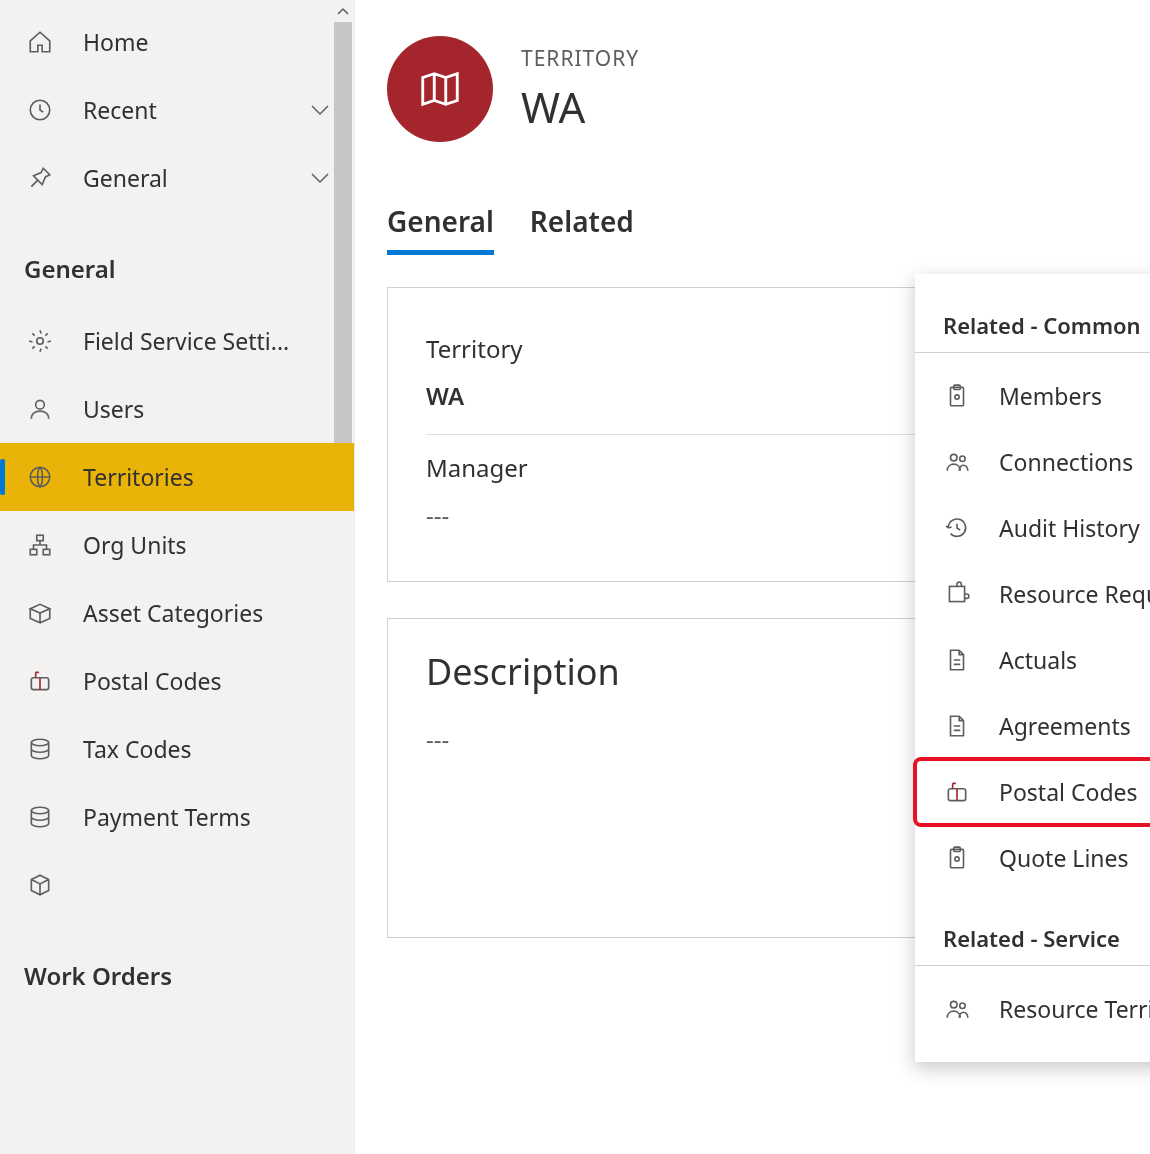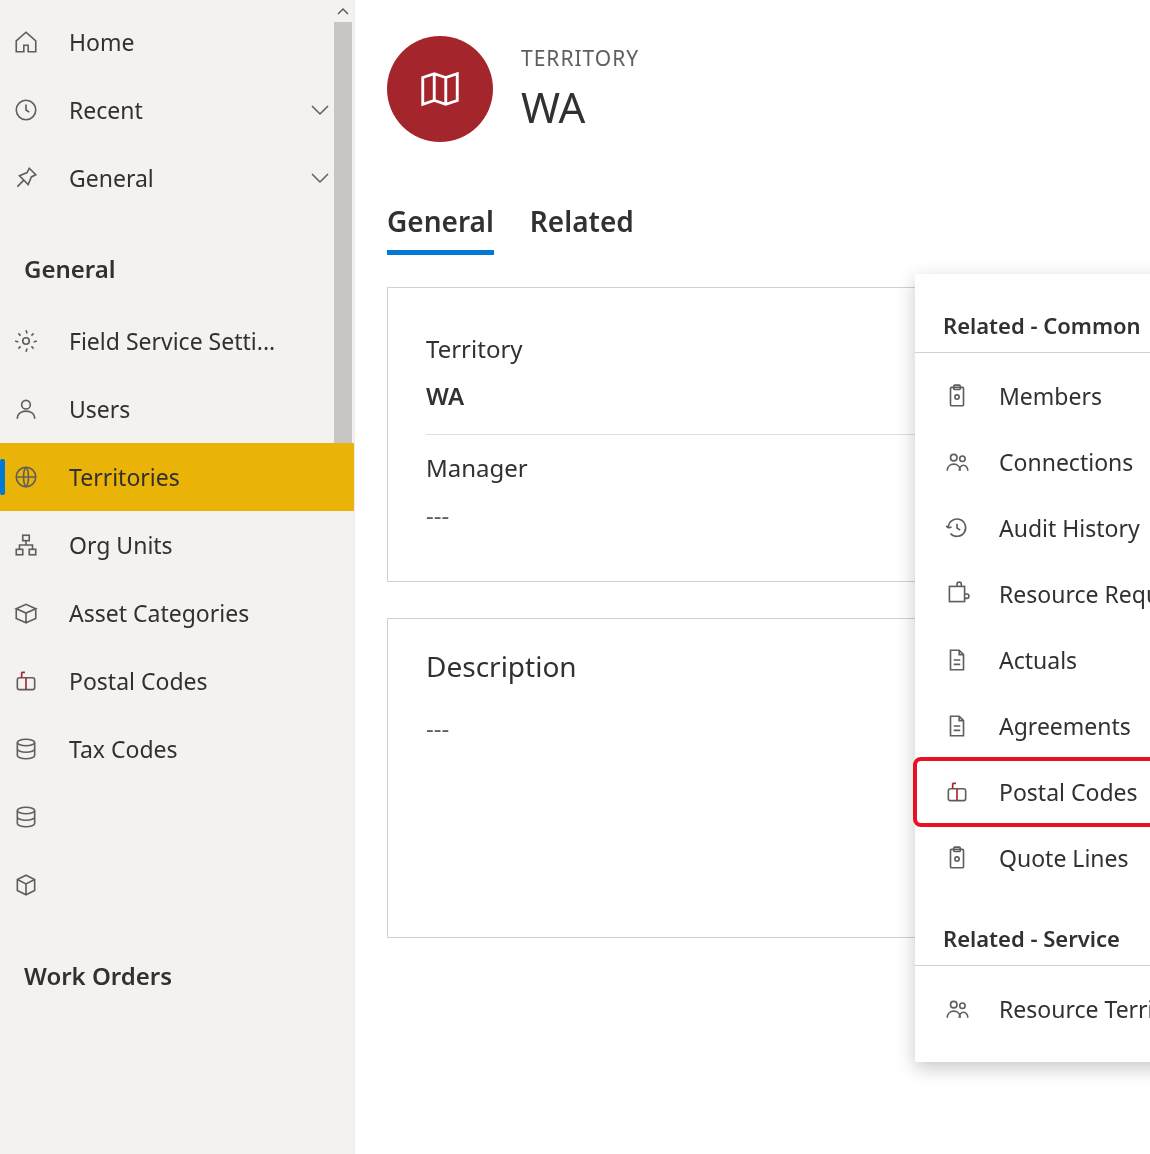--- a/index.html
+++ b/index.html
@@ -53,21 +53,21 @@
       background: #c8c6c4;
       border-radius: 0;
     }
     .nav-list {
       list-style: none;
       padding: 8px 0;
     }
     .nav-item {
       display: flex;
       align-items: center;
-      padding: 0 20px 0 11px;
+      padding: 0 20px 0 25px;
       height: 68px;
       cursor: pointer;
       font-size: 23px;
       color: #323130;
       position: relative;
     }
     .nav-item.active {
       background: #eab308;
     }
     .nav-item.active::before {
@@ -179,21 +179,21 @@
       font-size: 24px;
       font-weight: 600;
       color: #323130;
       padding: 6px 0;
     }
     .field-value.empty {
       font-weight: 400;
       color: #605e5c;
     }
     .panel-title {
-      font-size: 28px;
+      font-size: 36px;
       font-weight: 400;
       margin-bottom: 20px;
     }
     
     .dropdown {
       position: absolute;
       top: 274px;
       left: 560px;
       width: 450px;
       background: #fff;
@@ -354,20 +354,21 @@
         </span>
         <span class="label">Tax Codes</span>
       </li>
       <li class="nav-item">
         <span class="icon">
           <svg width="26" height="26" viewBox="0 0 24 24" fill="none" stroke="#605e5c" stroke-width="1.5">
             <ellipse cx="12" cy="6" rx="8" ry="3"></ellipse>
             <path d="M4 6 V12 C4 13.7 7.6 15 12 15 C16.4 15 20 13.7 20 12 V6 M4 12 V18 C4 19.7 7.6 21 12 21 C16.4 21 20 19.7 20 18 V12"></path>
           </svg>
         </span>
+        <span class="label">Payment Terms</span>
       </li>
       <li class="nav-item">
         <span class="icon">
           <svg width="26" height="26" viewBox="0 0 24 24" fill="none" stroke="#605e5c" stroke-width="1.5">
             <path d="M12 3 L20 7 V17 L12 21 L4 17 V7 Z M4 7 L12 11 L20 7 M12 11 V21"></path>
           </svg>
         </span>
       </li>
     </ul>
 

